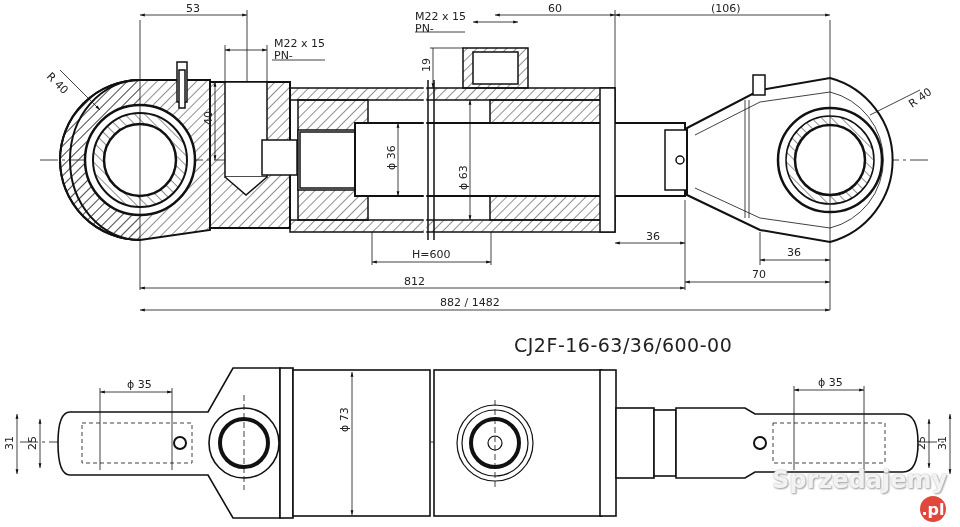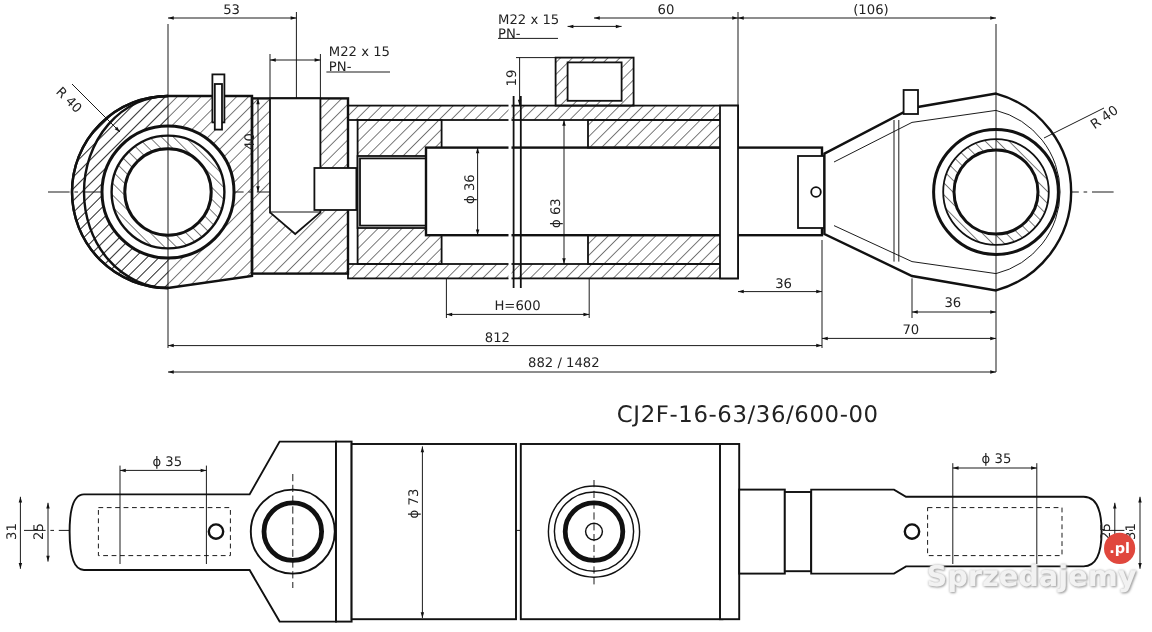--- a/index.html
+++ b/index.html
@@ -1,21 +1,21 @@
 <!DOCTYPE html>
 <html><head>
 <meta charset="utf-8">
 <style>
   html,body{margin:0;padding:0;background:#fff;}
   body{width:960px;height:527px;overflow:hidden;position:relative;font-family:"DejaVu Sans",sans-serif;}
   svg{position:absolute;left:0;top:0;}
   .dim{font-family:"DejaVu Sans",sans-serif;font-size:11px;fill:#222;}
   .title{font-family:"DejaVu Sans",sans-serif;font-size:19px;fill:#222;letter-spacing:0.5px;}
   .wm{position:absolute;left:772px;top:466px;font-family:"DejaVu Sans",sans-serif;font-weight:bold;font-size:24px;color:#f2f2f2;text-shadow:0 0 2px #bbb,1px 1px 2px #999;}
-  .wm-badge{position:absolute;left:920px;top:444px;width:26px;height:26px;border-radius:50%;background:#e0473d;color:#fff;font-family:"DejaVu Sans",sans-serif;font-weight:bold;font-size:12px;display:flex;align-items:center;justify-content:center;}
+  .wm-badge{position:absolute;left:920px;top:496px;width:26px;height:26px;border-radius:50%;background:#e0473d;color:#fff;font-family:"DejaVu Sans",sans-serif;font-weight:bold;font-size:16px;display:flex;align-items:center;justify-content:center;}
 </style>
 </head>
 <body>
 
 <svg width="960" height="527" viewBox="0 0 960 527">
   <defs>
     <pattern id="hatch" patternUnits="userSpaceOnUse" width="7" height="7" patternTransform="rotate(45)">
       <line x1="0" y1="0" x2="0" y2="7" stroke="#222" stroke-width="1"></line>
     </pattern>
     <pattern id="hatch2" patternUnits="userSpaceOnUse" width="7" height="7" patternTransform="rotate(-45)">

